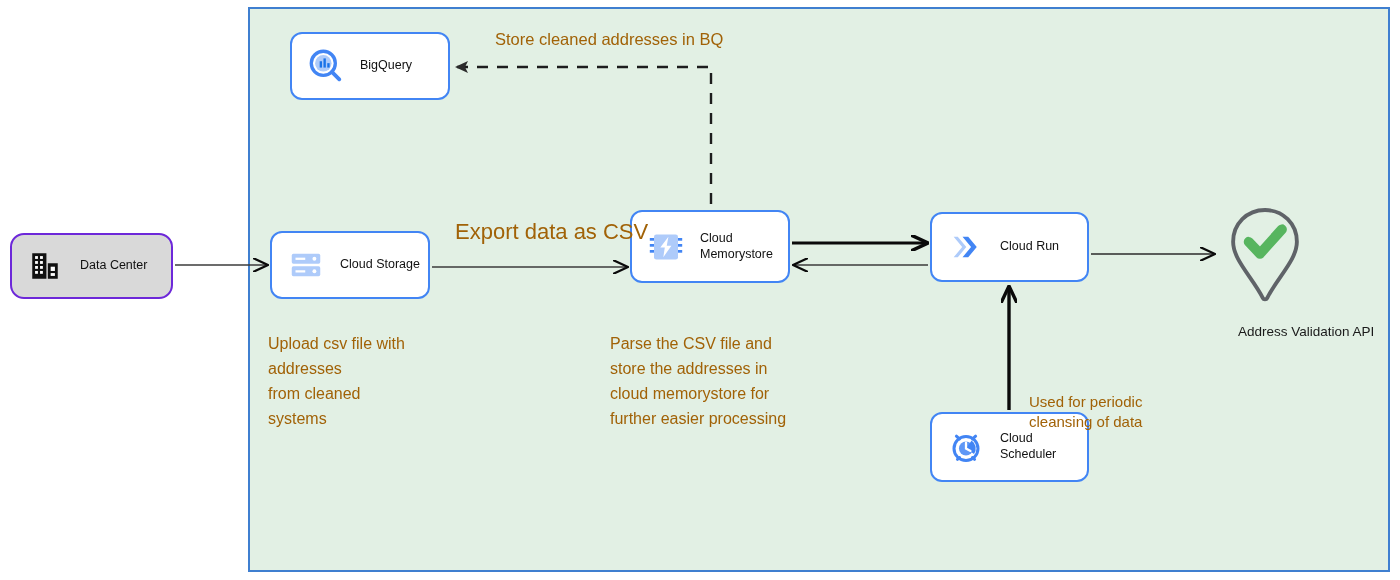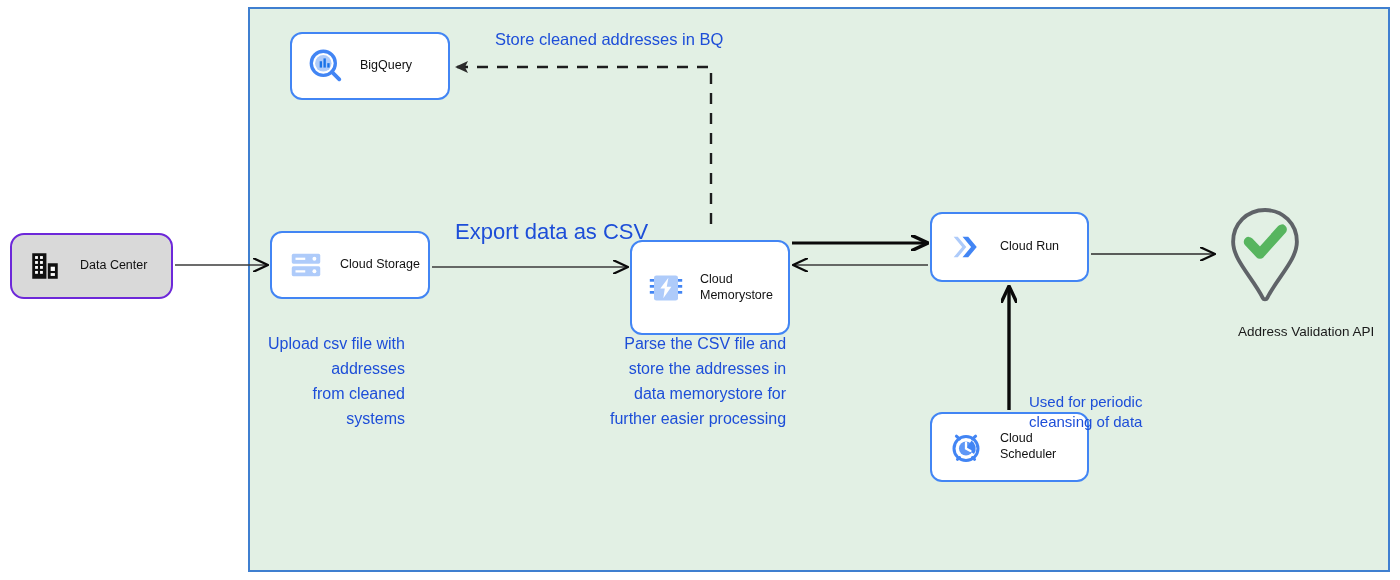--- a/index.html
+++ b/index.html
@@ -23,41 +23,41 @@
   .node .lbl{font-size:12.5px;color:#111111;line-height:1.25;}
 
   .node-datacenter{
     left:10px;top:233px;width:163px;height:66px;
     background:#d9d9d9;border:2px solid #6d28d9;border-radius:14px;
   }
   .node-datacenter .lbl{font-size:12.5px;}
 
   .node-bigquery{left:290px;top:32px;width:160px;height:68px;text-align:right;}
   .node-storage{left:270px;top:231px;width:160px;height:68px;}
-  .node-memorystore{left:630px;top:240px;width:160px;height:95px;align-items:center;}
+  .node-memorystore{left:630px;top:210px;width:160px;height:73px;align-items:center;}
   .node-cloudrun{left:930px;top:212px;width:159px;height:70px;}
   .node-scheduler{left:930px;top:412px;width:159px;height:70px;}
 
   .node-bigquery .ico,.node-storage .ico,.node-memorystore .ico,
   .node-cloudrun .ico,.node-scheduler .ico{width:40px;height:40px;margin-left:14px;}
   .node-bigquery .lbl,.node-storage .lbl,.node-memorystore .lbl,
   .node-cloudrun .lbl,.node-scheduler .lbl{margin-left:14px;}
   .node-datacenter .ico{width:34px;height:34px;margin-left:16px;}
   .node-datacenter .lbl{margin-left:18px;}
 
   
   .api-node{position:absolute;left:1220px;top:205px;width:170px;}
   .api-pin{width:78px;height:100px;margin-left:6px;}
   .api-label{
     margin-top:14px;margin-left:18px;font-size:13.5px;color:#1a1a1a;
     line-height:1.3;width:150px;
   }
 
   
-  .note{position:absolute;color:#1d4ed8;white-space:pre-line;text-align:right;}
+  .note{position:absolute;color:#a16207;white-space:pre-line;}
   .note-upload{left:268px;top:331px;font-size:16px;line-height:25px;}
   .note-parse{left:610px;top:331px;font-size:16px;line-height:25px;}
   .note-bq{left:495px;top:30px;font-size:16.5px;}
   .note-csv{left:455px;top:219px;font-size:22px;}
   .note-periodic{left:1029px;top:348px;font-size:15px;line-height:20px;margin-top:44px;}
 </style>
 </head>
 <body>
 
 <div id="canvas">
@@ -225,19 +225,19 @@
 
   <div class="note note-csv">Export data as CSV</div>
 
   <div class="note note-upload">Upload csv file with
 addresses
 from cleaned
 systems</div>
 
   <div class="note note-parse">Parse the CSV file and
 store the addresses in
-data  memorystore for
+cloud  memorystore for
 further easier processing</div>
 
   <div class="note note-periodic">Used for periodic
 cleansing of data</div>
 
 </div>
 
 </body></html>

